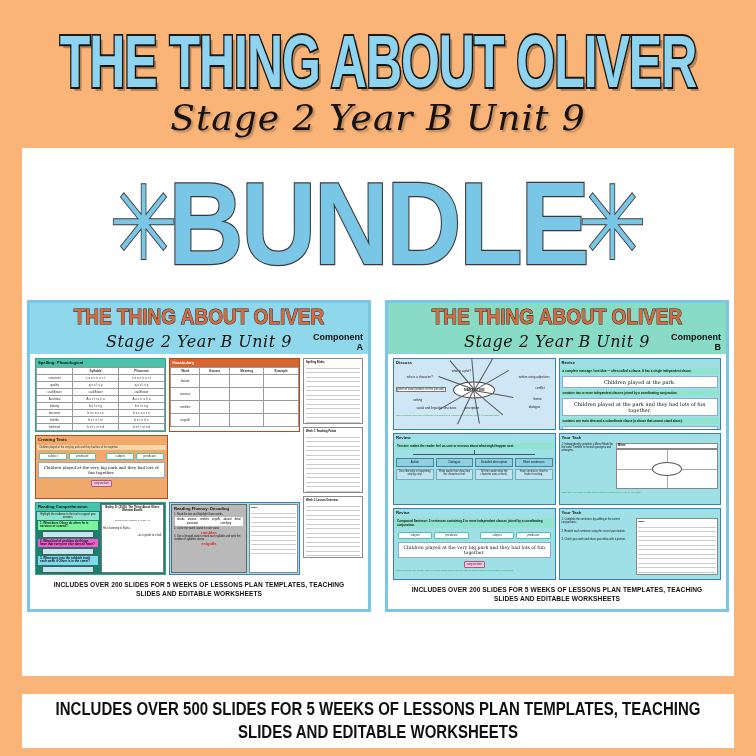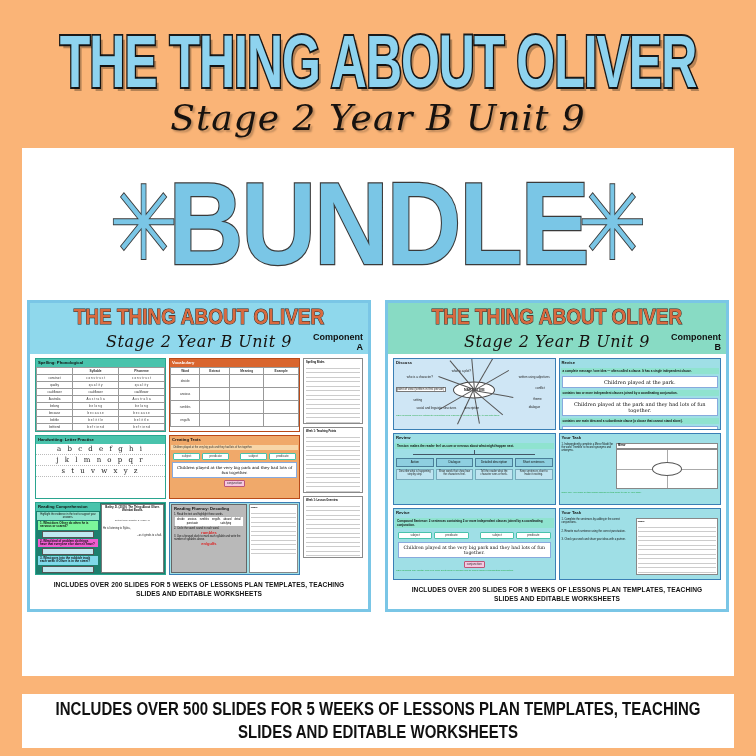--- a/index.html
+++ b/index.html
@@ -386,26 +386,20 @@
                       <td style="height:11px"></td>
                       <td></td>
                       <td></td>
                     </tr>
               </tbody>
                 </table>
             </div>
           </div>
 
           <div class="row2">
-            <div class="panel pn-teal" style="width:50%;height:64px;">
-              <div class="p-head">Handwriting: Letter Practise</div>
-              <div class="hw-line">a b c d e f g h i</div>
-              <div class="hw-line">j k l m n o p q r</div>
-              <div class="hw-line">s t u v w x y z</div>
-            </div>
 
             <div class="panel pn-peach" style="width:50%;height:64px;">
               <div class="p-head">Creating Texts</div>
               <div style="background:#f7d6a8;font-size:2.6px;padding:1px 2px;margin:1px;color:#333;">Children played at the very big park and they had lots of fun together.</div>
               <div style="display:flex;gap:2px;padding:0 3px;margin-top:3px;">
                 <span class="tag" style="flex:1">subject</span>
                 <span class="tag" style="flex:1">predicate</span>
                 <span style="flex:0.3"></span>
                 <span class="tag" style="flex:1">subject</span>
                 <span class="tag" style="flex:1">predicate</span>

